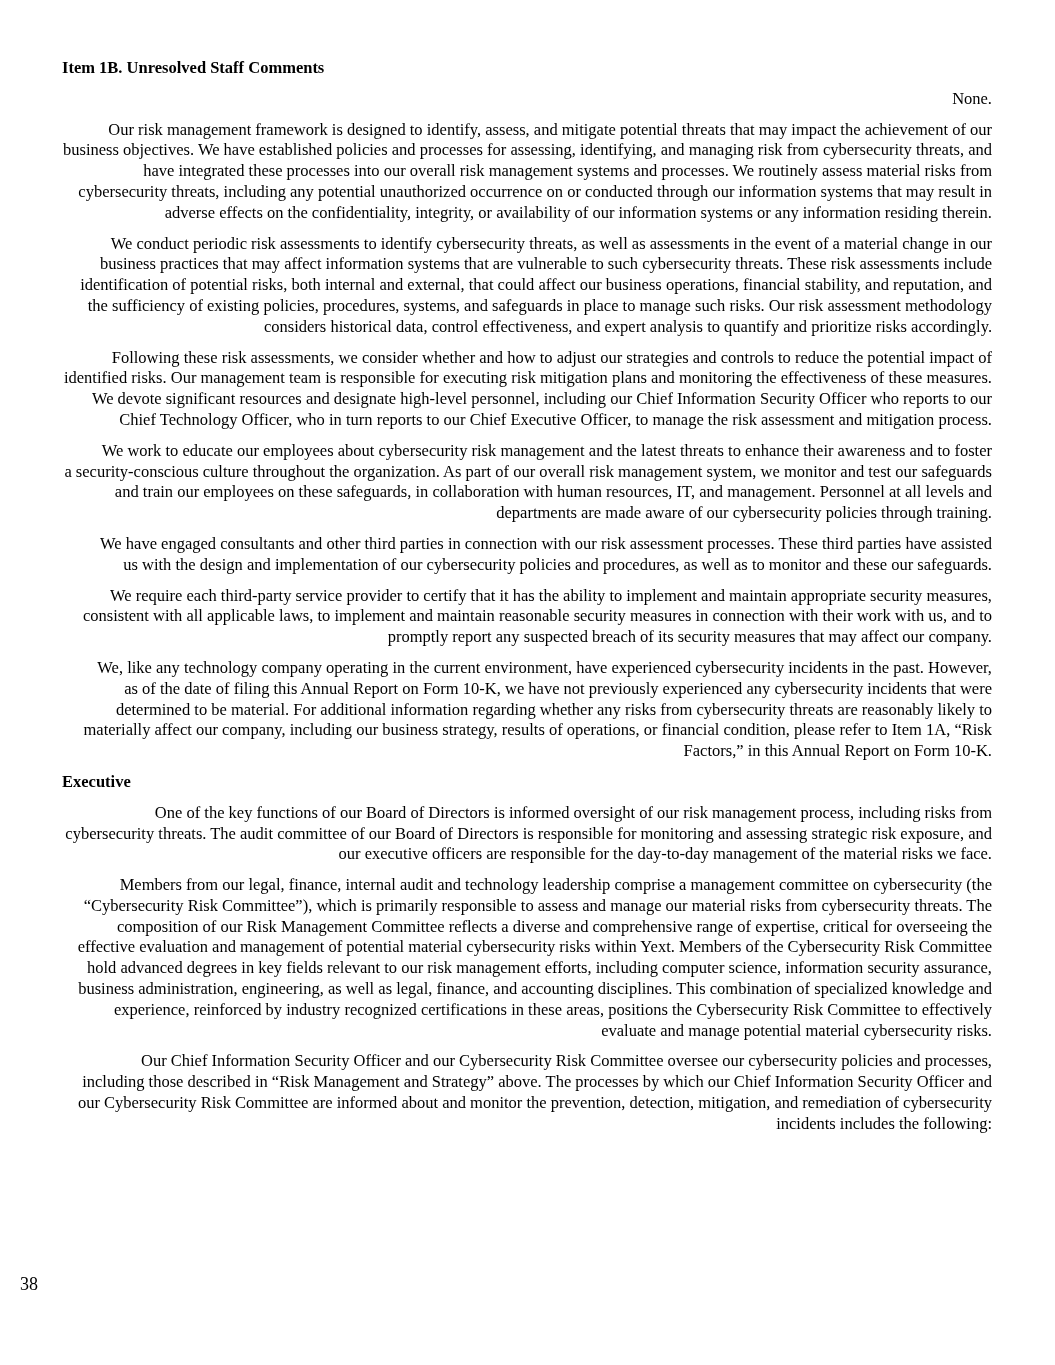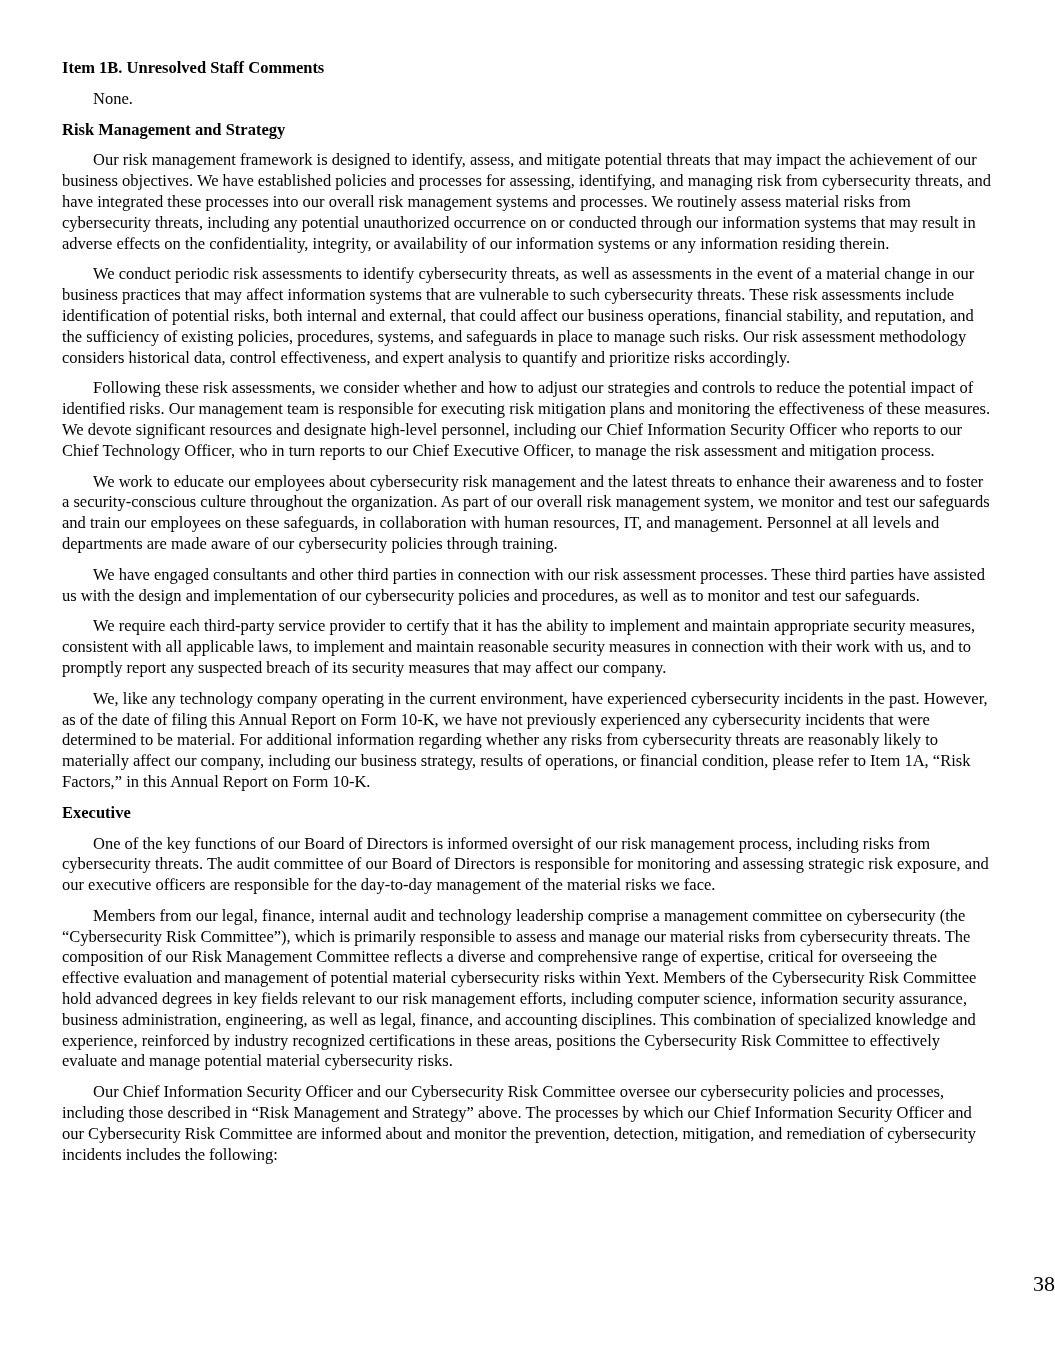--- a/index.html
+++ b/index.html
@@ -24,45 +24,44 @@
     margin: 10px 0;
     text-align: left;
   }
   .h:first-child { margin-top: 0; }
   .p {
     font-size: 16.5px;
     line-height: 20.8px;
     font-weight: normal;
     margin: 10px 0;
     text-indent: 31px;
-    text-align: left;
+    text-align: right;
   }
   .pageno {
     position: absolute;
     bottom: 22px;
     left: 0;
     width: 100%;
-    text-align: right;
-    font-size: 22px;
+    text-align: left;
+    font-size: 18px;
     line-height: 20.8px;
     padding-left: 20px;
   }
 </style>
 </head>
 <body>
 
 <div class="page">
   <div class="h">Item 1B. Unresolved Staff Comments</div>
   <div class="p">None.</div>
-  <div class="h">Risk Management and Strategy</div>
   <div class="p">Our risk management framework is designed to identify, assess, and mitigate potential threats that may impact the achievement of our business objectives. We have established policies and processes for assessing, identifying, and managing risk from cybersecurity threats, and have integrated these processes into our overall risk management systems and processes. We routinely assess material risks from cybersecurity threats, including any potential unauthorized occurrence on or conducted through our information systems that may result in adverse effects on the confidentiality, integrity, or availability of our information systems or any information residing therein.</div>
   <div class="p">We conduct periodic risk assessments to identify cybersecurity threats, as well as assessments in the event of a material change in our business practices that may affect information systems that are vulnerable to such cybersecurity threats.  These risk assessments include identification of potential risks, both internal and external, that could affect our business operations, financial stability, and reputation, and the sufficiency of existing policies, procedures, systems, and safeguards in place to manage such risks. Our risk assessment methodology considers historical data, control effectiveness, and expert analysis to quantify and prioritize risks accordingly.</div>
   <div class="p">Following these risk assessments, we consider whether and how to adjust our strategies and controls to reduce the potential impact of identified risks. Our management team is responsible for executing risk mitigation plans and monitoring the effectiveness of these measures. We devote significant resources and designate high-level personnel, including our Chief Information Security Officer who reports to our Chief Technology Officer, who in turn reports to our Chief Executive Officer, to manage the risk assessment and mitigation process.</div>
   <div class="p">We work to educate our employees about cybersecurity risk management and the latest threats to enhance their awareness and to foster a security-conscious culture throughout the organization. As part of our overall risk management system, we monitor and test our safeguards and train our employees on these safeguards, in collaboration with human resources, IT, and management.  Personnel at all levels and departments are made aware of our cybersecurity policies through training.</div>
-  <div class="p">We have engaged consultants and other third parties in connection with our risk assessment processes. These third parties have assisted us with the design and implementation of our cybersecurity policies and procedures, as well as to monitor and test our safeguards.</div>
+  <div class="p">We have engaged consultants and other third parties in connection with our risk assessment processes. These third parties have assisted us with the design and implementation of our cybersecurity policies and procedures, as well as to monitor and these our safeguards.</div>
   <div class="p">We require each third-party service provider to certify that it has the ability to implement and maintain appropriate security measures, consistent with all applicable laws, to implement and maintain reasonable security measures in connection with their work with us, and to promptly report any suspected breach of its security measures that may affect our company.</div>
   <div class="p">We, like any technology company operating in the current environment, have experienced cybersecurity incidents in the past. However, as of the date of filing this Annual Report on Form 10-K, we have not previously experienced any cybersecurity incidents that were determined to be material. For additional information regarding whether any risks from cybersecurity threats are reasonably likely to materially affect our company, including our business strategy, results of operations, or financial condition, please refer to Item 1A, “Risk Factors,” in this Annual Report on Form 10-K.</div>
   <div class="h">Executive</div>
   <div class="p">One of the key functions of our Board of Directors is informed oversight of our risk management process, including risks from cybersecurity threats. The audit committee of our Board of Directors is responsible for monitoring and assessing strategic risk exposure, and our executive officers are responsible for the day-to-day management of the material risks we face.</div>
   <div class="p">Members from our legal, finance, internal audit and technology leadership comprise a management committee on cybersecurity (the “Cybersecurity Risk Committee”), which is primarily responsible to assess and manage our material risks from cybersecurity threats. The composition of our Risk Management Committee reflects a diverse and comprehensive range of expertise, critical for overseeing the effective evaluation and management of potential material cybersecurity risks within Yext. Members of the Cybersecurity Risk Committee hold advanced degrees in key fields relevant to our risk management efforts, including computer science, information security assurance, business administration, engineering, as well as legal, finance, and accounting disciplines. This combination of specialized knowledge and experience, reinforced by industry recognized certifications in these areas, positions the Cybersecurity Risk Committee to effectively evaluate and manage potential material cybersecurity risks.</div>
   <div class="p">Our Chief Information Security Officer and our Cybersecurity Risk Committee oversee our cybersecurity policies and processes, including those described in “Risk Management and Strategy” above.  The processes by which our Chief Information Security Officer and our Cybersecurity Risk Committee are informed about and monitor the prevention, detection, mitigation, and remediation of cybersecurity incidents includes the following:</div>
   <div class="pageno">38</div>
 </div>
 
 </body></html>

